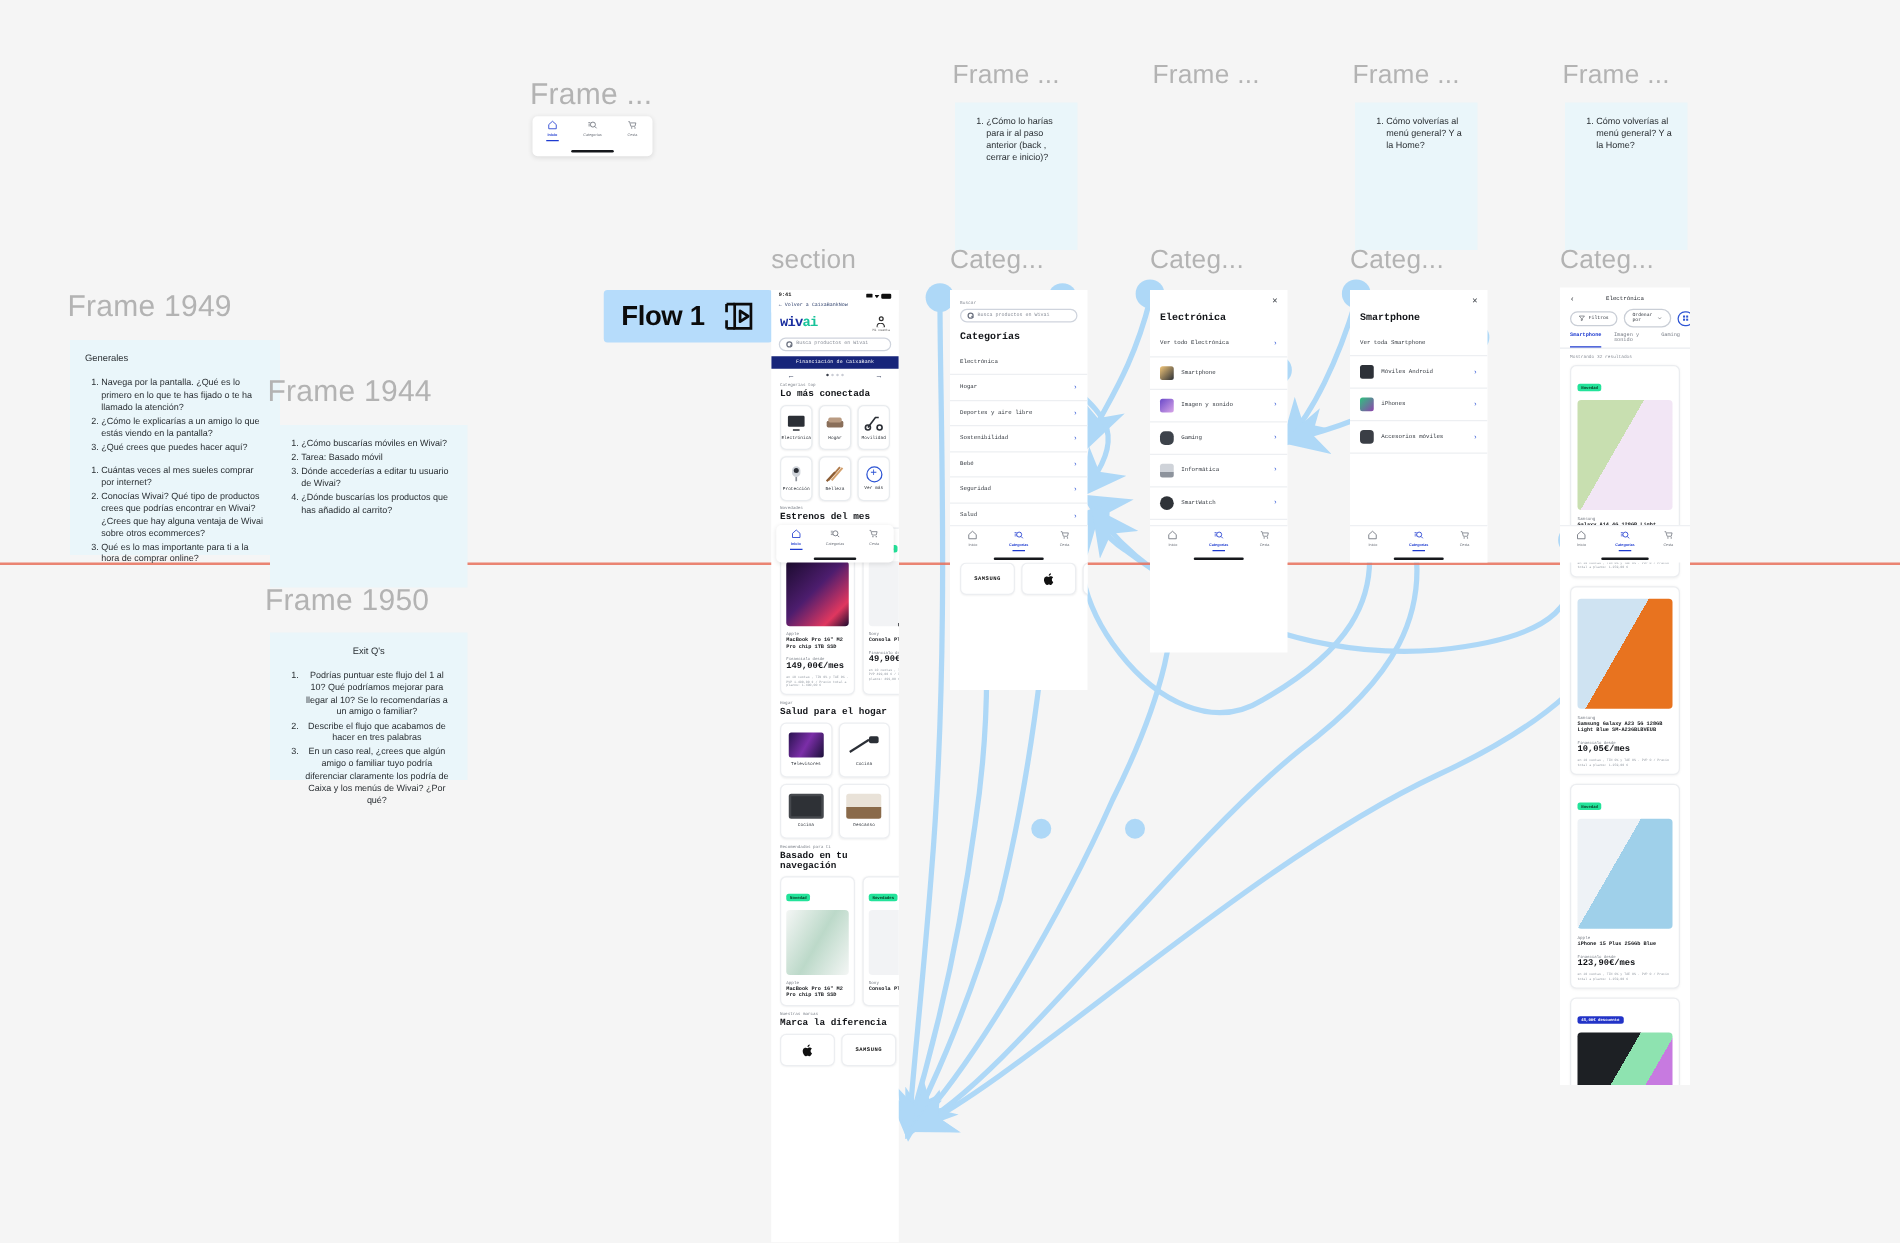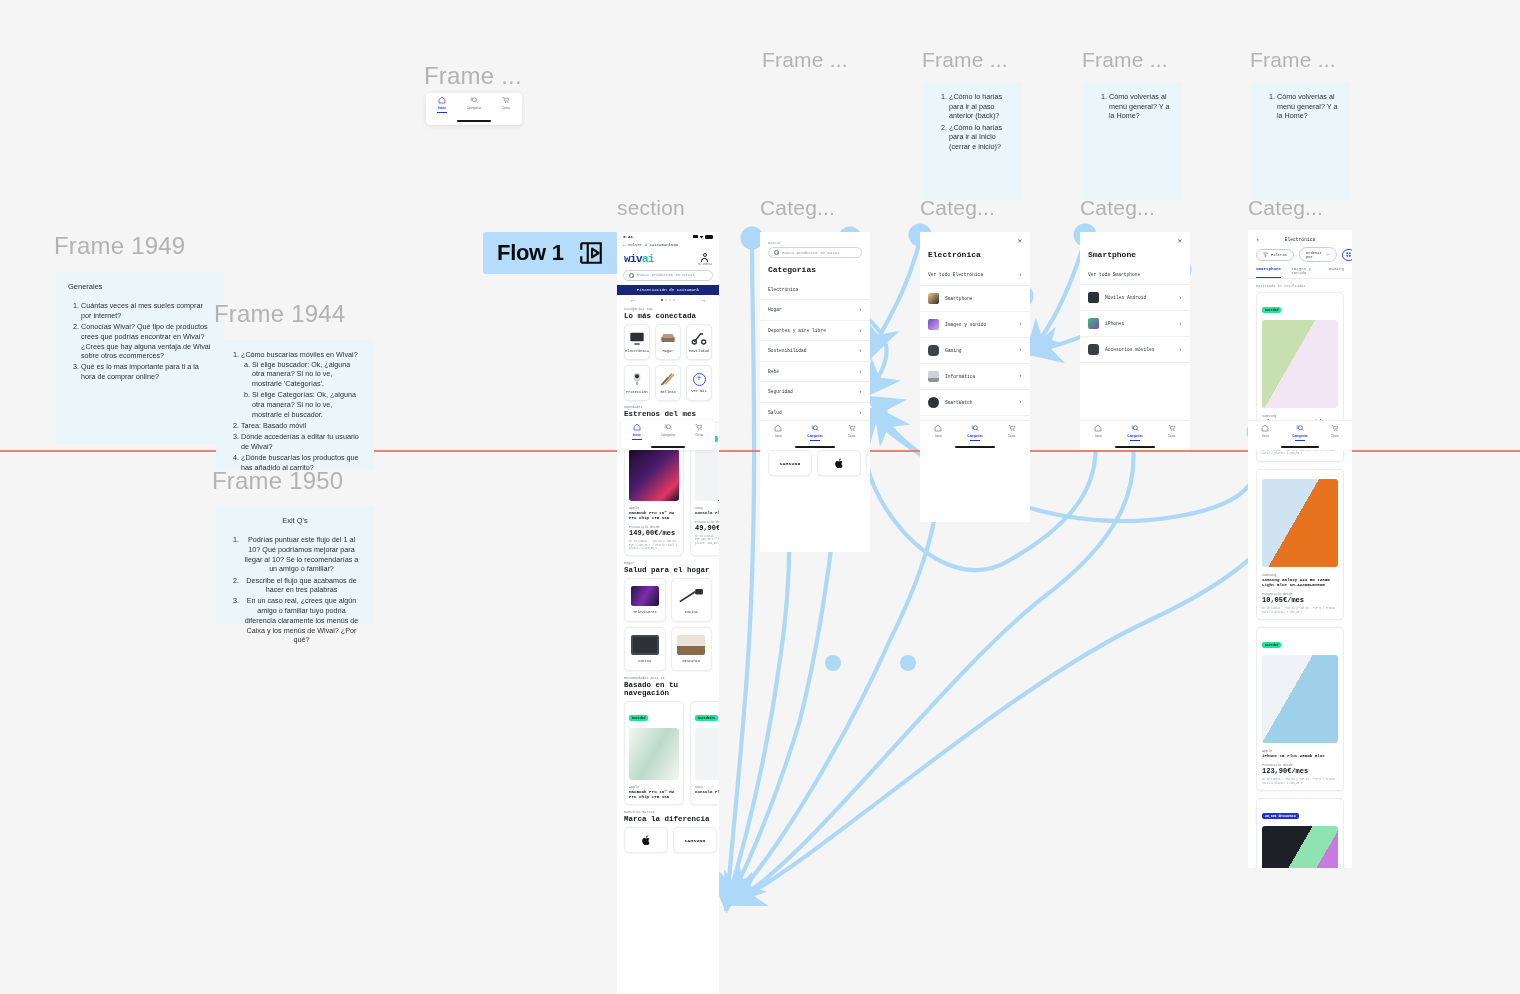--- a/index.html
+++ b/index.html
@@ -249,49 +249,50 @@
       <circle cx="908" cy="663" r="8"></circle>
     </g>
   </svg>
 
   <div class="guideline" style="top:450px;"></div>
 
   <div class="frame-title" style="left:54px; top:232px; font-size:24px;">Frame 1949</div>
   <div class="note" style="left:56px; top:272px; width:168px; height:172px;">
     <div class="note-head">Generales</div>
     <ol>
+      <li>Navega por la pantalla. ¿Qué es lo primero en lo que te has fijado o te ha llamado la atención?</li>
+      <li>¿Cómo le explicarías a un amigo lo que estás viendo en la pantalla?</li>
+      <li>¿Qué crees que puedes hacer aquí?</li>
+    </ol>
+    <ol>
       <li>Cuántas veces al mes sueles comprar por internet?</li>
       <li>Conocías Wivai? Qué tipo de productos crees que podrías encontrar en Wivai? ¿Crees que hay alguna ventaja de Wivai sobre otros ecommerces?</li>
       <li>Qué es lo mas importante para ti a la hora de comprar online?</li>
     </ol>
   </div>
 
   <div class="frame-title" style="left:214px; top:300px; font-size:24px;">Frame 1944</div>
   <div class="note" style="left:216px; top:340px; width:158px; height:130px;">
     <ol>
       <li>
         <span>¿Cómo buscarías móviles en Wivai?</span>
-        <ol>
-          <li>Si elige buscador: Ok, ¿alguna otra manera? Si no lo ve, mostrarle 'Categorías'.</li>
-          <li>Si elige Categorías: Ok, ¿alguna otra manera? Si no lo ve, mostrarle el buscador.</li>
-        </ol>
       </li>
       <li>Tarea: Basado móvil</li>
       <li>Dónde accederías a editar tu usuario de Wivai?</li>
       <li>¿Dónde buscarías los productos que has añadido al carrito?</li>
     </ol>
   </div>
 
   <div class="frame-title" style="left:212px; top:467px; font-size:24px;">Frame 1950</div>
   <div class="note" style="left:216px; top:506px; width:158px; height:118px;text-align:center;">
     <div class="note-head">Exit Q's</div>
     <ol>
       <li>Podrías puntuar este flujo del 1 al 10? Qué podríamos mejorar para llegar al 10? Se lo recomendarías a un amigo o familiar?</li>
       <li>Describe el flujo que acabamos de hacer en tres palabras</li>
-      <li>En un caso real, ¿crees que algún amigo o familiar tuyo podría diferencia claramente los menús de Caixa y los menús de Wivai? ¿Por qué?</li>
+      <li>En un caso real, ¿crees que algún amigo o familiar tuyo podría diferenciar claramente los podría de Caixa y los menús de Wivai? ¿Por qué?</li>
     </ol>
   </div>
 
   <div class="frame-title" style="left:424px; top:62px; font-size:24px;">Frame ...</div>
   <div class="tabbar float" style="position:absolute; left:426px; top:93px; width:96px; height:32px;">
     <div class="tab active">
       <svg class="tabico" viewBox="0 0 24 24">
         <path d="M3 11 L12 3 L21 11 V21 H3 Z" fill="none" stroke="#1e3bd0" stroke-width="2"></path>
       </svg>
       <div class="tl">Inicio</div>
@@ -319,28 +320,27 @@
   <div class="flow-badge" style="left:483px; top:232px;">
     <div class="flow-label">Flow 1</div>
     <svg class="play-icon" viewBox="0 0 24 24">
       <path d="M3 3 H9 M3 3 V9 M3 21 H9 M3 21 V15" fill="none" stroke="#0b0b0b" stroke-width="2"></path>
       <path d="M21 3 V21 H9 V3 Z" fill="none" stroke="#0b0b0b" stroke-width="2"></path>
       <path d="M13 8 L19 12 L13 16 Z" fill="none" stroke="#0b0b0b" stroke-width="2" stroke-linejoin="round"></path>
     </svg>
   </div>
 
   <div class="frame-title" style="left:762px; top:48px; font-size:21px;">Frame ...</div>
+  <div class="note" style="left:764px; top:82px; width:98px; height:118px;">
+    <ol>
+      <li>¿Cómo lo harías para ir al paso anterior (back , cerrar e inicio)?</li>
+    </ol>
+  </div>
 
   <div class="frame-title" style="left:922px; top:48px; font-size:21px;">Frame ...</div>
-  <div class="note" style="left:924px; top:82px; width:98px; height:118px;">
-    <ol>
-      <li>¿Cómo lo harías para ir al paso anterior (back)?</li>
-      <li>¿Cómo lo harías para ir al Inicio  (cerrar e inicio)?</li>
-    </ol>
-  </div>
 
   <div class="frame-title" style="left:1082px; top:48px; font-size:21px;">Frame ...</div>
   <div class="note" style="left:1084px; top:82px; width:98px; height:118px;">
     <ol>
       <li>Cómo volverías al menú general? Y a la Home?</li>
     </ol>
   </div>
 
   <div class="frame-title" style="left:1250px; top:48px; font-size:21px;">Frame ...</div>
   <div class="note" style="left:1252px; top:82px; width:98px; height:118px;">

